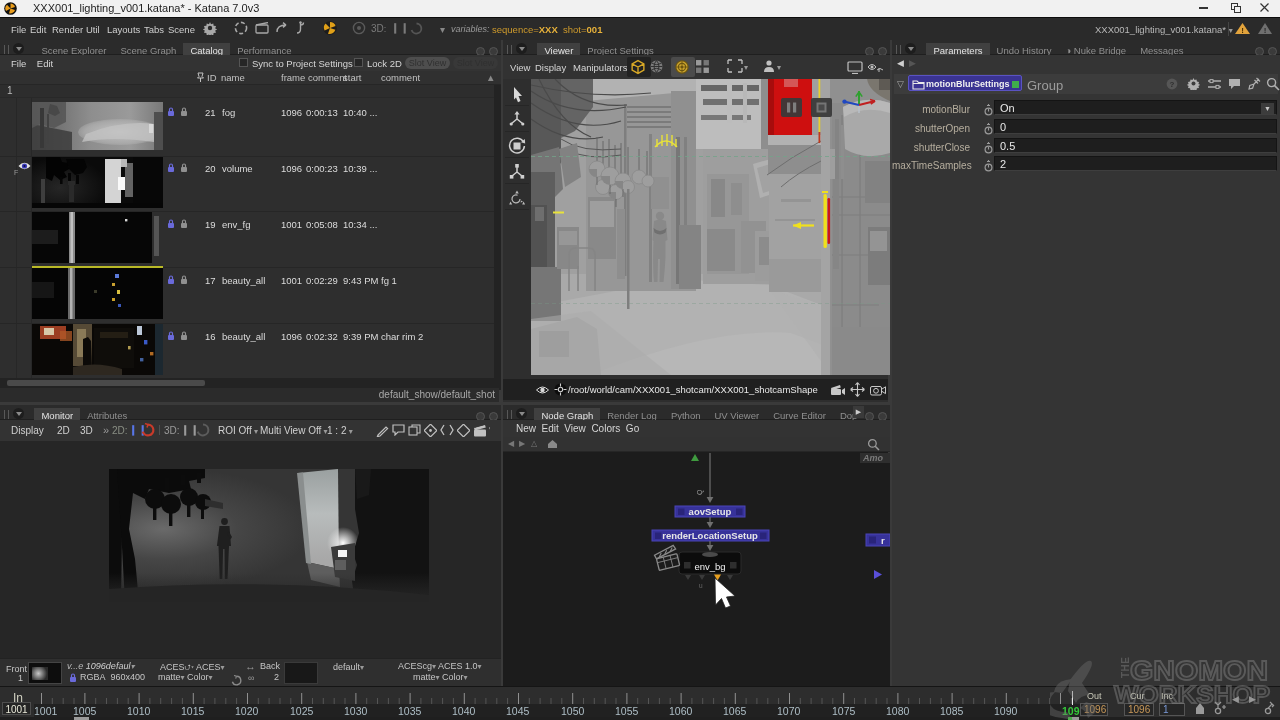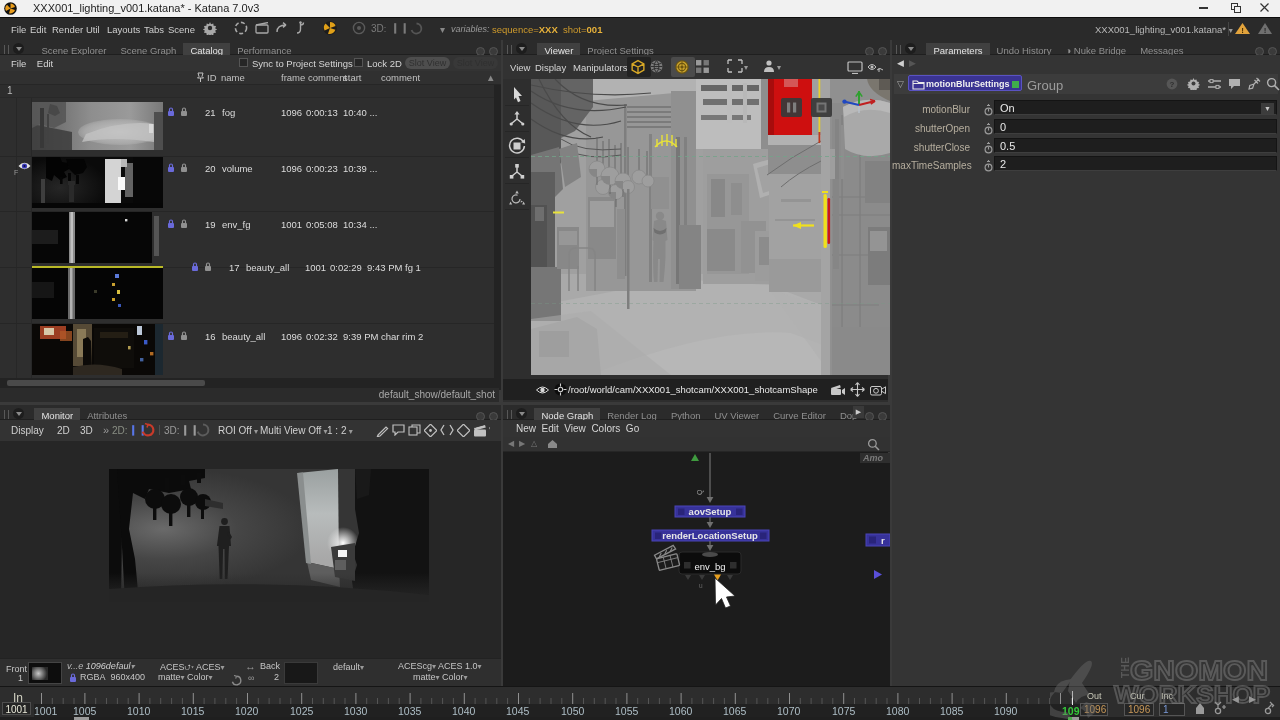--- a/index.html
+++ b/index.html
@@ -279,21 +279,21 @@
         <svg class="abs" style="left:180px;top:0" width="8" height="10">
             <rect x="1" y="4" width="6" height="5" rx="1" fill="#909090"></rect>
             <path d="M2.5 4 v-1.5 a1.5 1.5 0 0 1 3 0 V4" fill="none" stroke="#909090" stroke-width="1.2"></path>
           </svg>
         <span class="abs" style="left:205px;">19</span>
           <span class="abs" style="left:222px;">env_fg</span>
         <span class="abs" style="left:281px;">1001</span>
           <span class="abs" style="left:306px;">0:05:08</span>
         <span class="abs" style="left:343px;">10:34 ...</span>
       </div>
-      <div class="abs" style="left:0px;top:164px;width:494px;height:12px;margin-left:24px;">
+      <div class="abs" style="left:0px;top:177px;width:494px;height:12px;">
         <svg class="abs" style="left:167px;top:0" width="8" height="10">
             <rect x="1" y="4" width="6" height="5" rx="1" fill="#6a6ada"></rect>
             <path d="M2.5 4 v-1.5 a1.5 1.5 0 0 1 3 0 V4" fill="none" stroke="#6a6ada" stroke-width="1.2"></path>
           </svg>
         <svg class="abs" style="left:180px;top:0" width="8" height="10">
             <rect x="1" y="4" width="6" height="5" rx="1" fill="#909090"></rect>
             <path d="M2.5 4 v-1.5 a1.5 1.5 0 0 1 3 0 V4" fill="none" stroke="#909090" stroke-width="1.2"></path>
           </svg>
         <span class="abs" style="left:205px;">17</span>
           <span class="abs" style="left:222px;">beauty_all</span>

